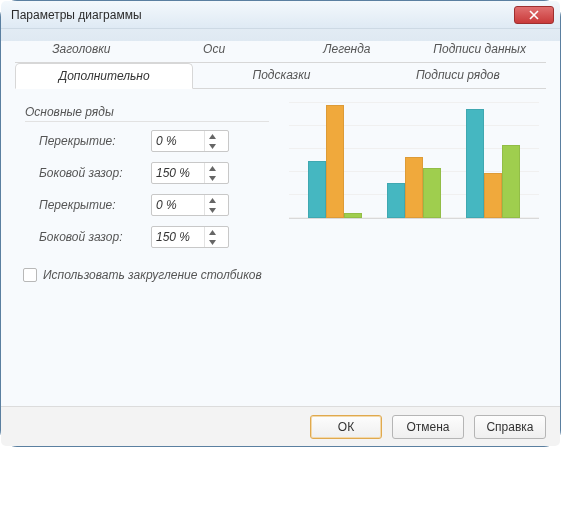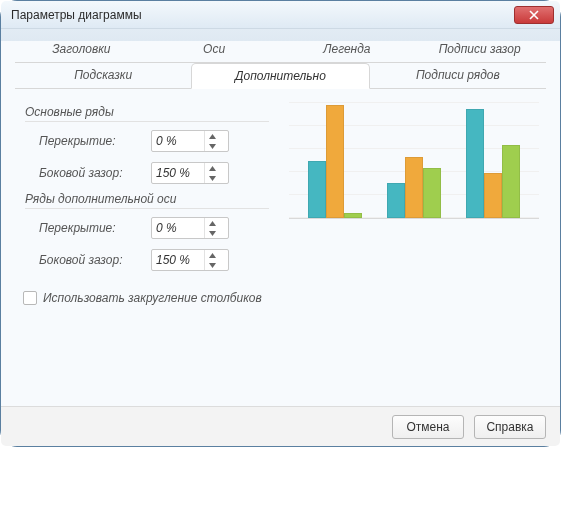--- a/index.html
+++ b/index.html
@@ -218,25 +218,25 @@
     </div>
   </div>
 
   <div class="content">
 
     <div class="tabs-rows">
       <div class="tabs-row">
         <div class="tab">Заголовки</div>
         <div class="tab">Оси</div>
         <div class="tab">Легенда</div>
-        <div class="tab">Подписи зазор</div>
+        <div class="tab">Подписи данных</div>
       </div>
       <div class="tabs-row second">
+        <div class="tab active">Дополнительно</div>
         <div class="tab">Подсказки</div>
-        <div class="tab active">Дополнительно</div>
         <div class="tab">Подписи рядов</div>
       </div>
     </div>
 
     <div class="body-area">
 
       <div class="form-col">
 
         <div class="group-title">Основные ряды</div>
 
@@ -271,21 +271,20 @@
                 </div>
               <div class="spin-btn">
                   <svg viewBox="0 0 7 5">
                     <path d="M0 0 L3.5 5 L7 0 Z" fill="#666"></path>
                   </svg>
                 </div>
             </div>
           </div>
         </div>
 
-        <div class="group-title">Ряды дополнительной оси</div>
 
         <div class="field-row">
           <div class="field-label">Перекрытие:</div>
           <div class="spinner">
             <input value="0 %" style="">
             <div class="spin-btns">
               <div class="spin-btn">
                   <svg viewBox="0 0 7 5">
                     <path d="M0 5 L3.5 0 L7 5 Z" fill="#666"></path>
                   </svg>
@@ -344,17 +343,18 @@
                 <div class="bar" style="height: 73px; background: rgb(159, 206, 78);"></div>
               </div>
             </div>
         </div>
       </div>
 
     </div>
   </div>
 
   <div class="footer">
+    <button class="btn primary">ОК</button>
     <button class="btn">Отмена</button>
     <button class="btn">Справка</button>
   </div>
 
 </div>
 
 </body></html>

